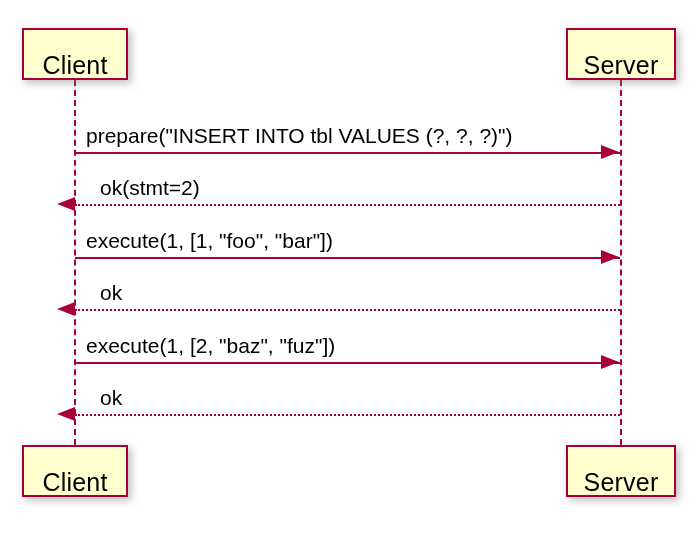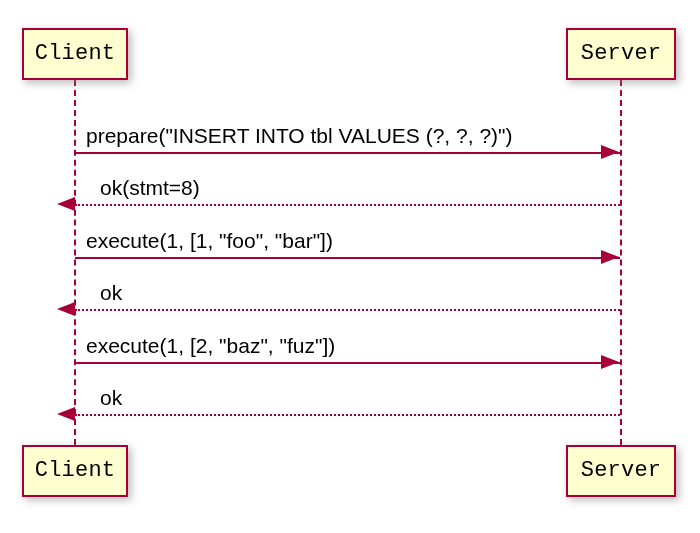--- a/index.html
+++ b/index.html
@@ -21,29 +21,28 @@
     background: #FFFFFF;
   }
 
   
   .participant {
     position: absolute;
     box-sizing: border-box;
     background: #FEFECE;
     border: 2px solid #A80036;
     display: flex;
-    align-items: center;
+    align-items: flex-end;
     justify-content: center;
     color: #000000;
-    font-size: 22px;
+    font-size: 25px;
     line-height: 1;
     letter-spacing: 0.2px;
     filter: drop-shadow(3px 3px 4px rgba(130,130,130,0.55));
     z-index: 5;
-    font-family: Liberation Mono, monospace;
   }
 
   .p-client-top  { left: 22px;  top: 28px;  width: 106px; height: 52px; }
   .p-server-top  { left: 566px; top: 28px;  width: 110px; height: 52px; }
   .p-client-bot  { left: 22px;  top: 445px; width: 106px; height: 52px; }
   .p-server-bot  { left: 566px; top: 445px; width: 110px; height: 52px; }
 
   
   .lifeline {
     position: absolute;
@@ -137,21 +136,21 @@
   <div class="lifeline lifeline-client"></div>
   <div class="lifeline lifeline-server"></div>
 
   <div class="message m1">
     <div class="msg-label from-client">prepare("INSERT INTO tbl VALUES (?, ?, ?)")</div>
     <div class="msg-line solid"></div>
     <div class="arrowhead right"></div>
   </div>
 
   <div class="message m2">
-    <div class="msg-label to-client">ok(stmt=8)</div>
+    <div class="msg-label to-client">ok(stmt=2)</div>
     <div class="msg-line dotted"></div>
     <div class="arrowhead left"></div>
   </div>
 
   <div class="message m3">
     <div class="msg-label from-client">execute(1, [1, "foo", "bar"])</div>
     <div class="msg-line solid"></div>
     <div class="arrowhead right"></div>
   </div>
 

